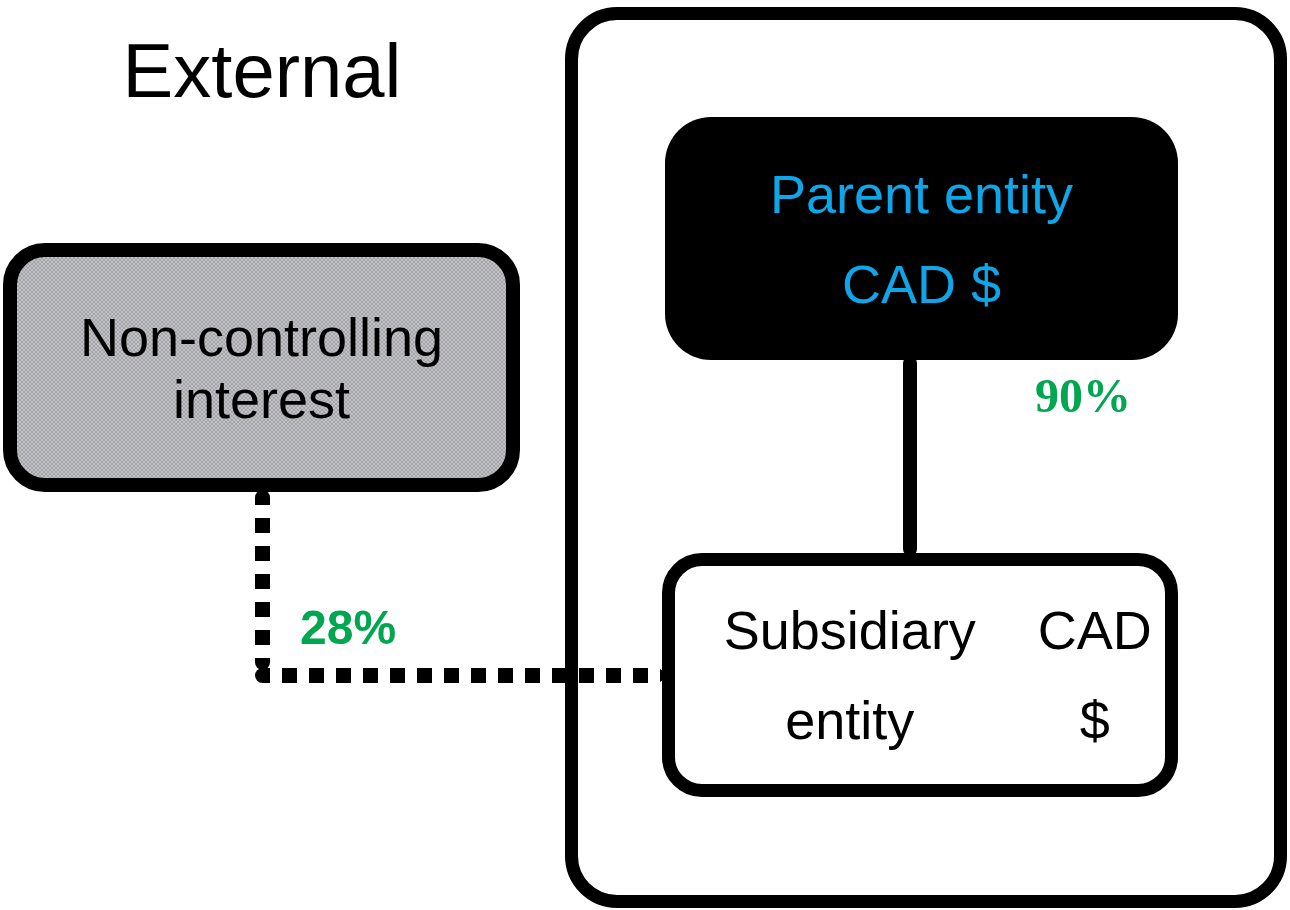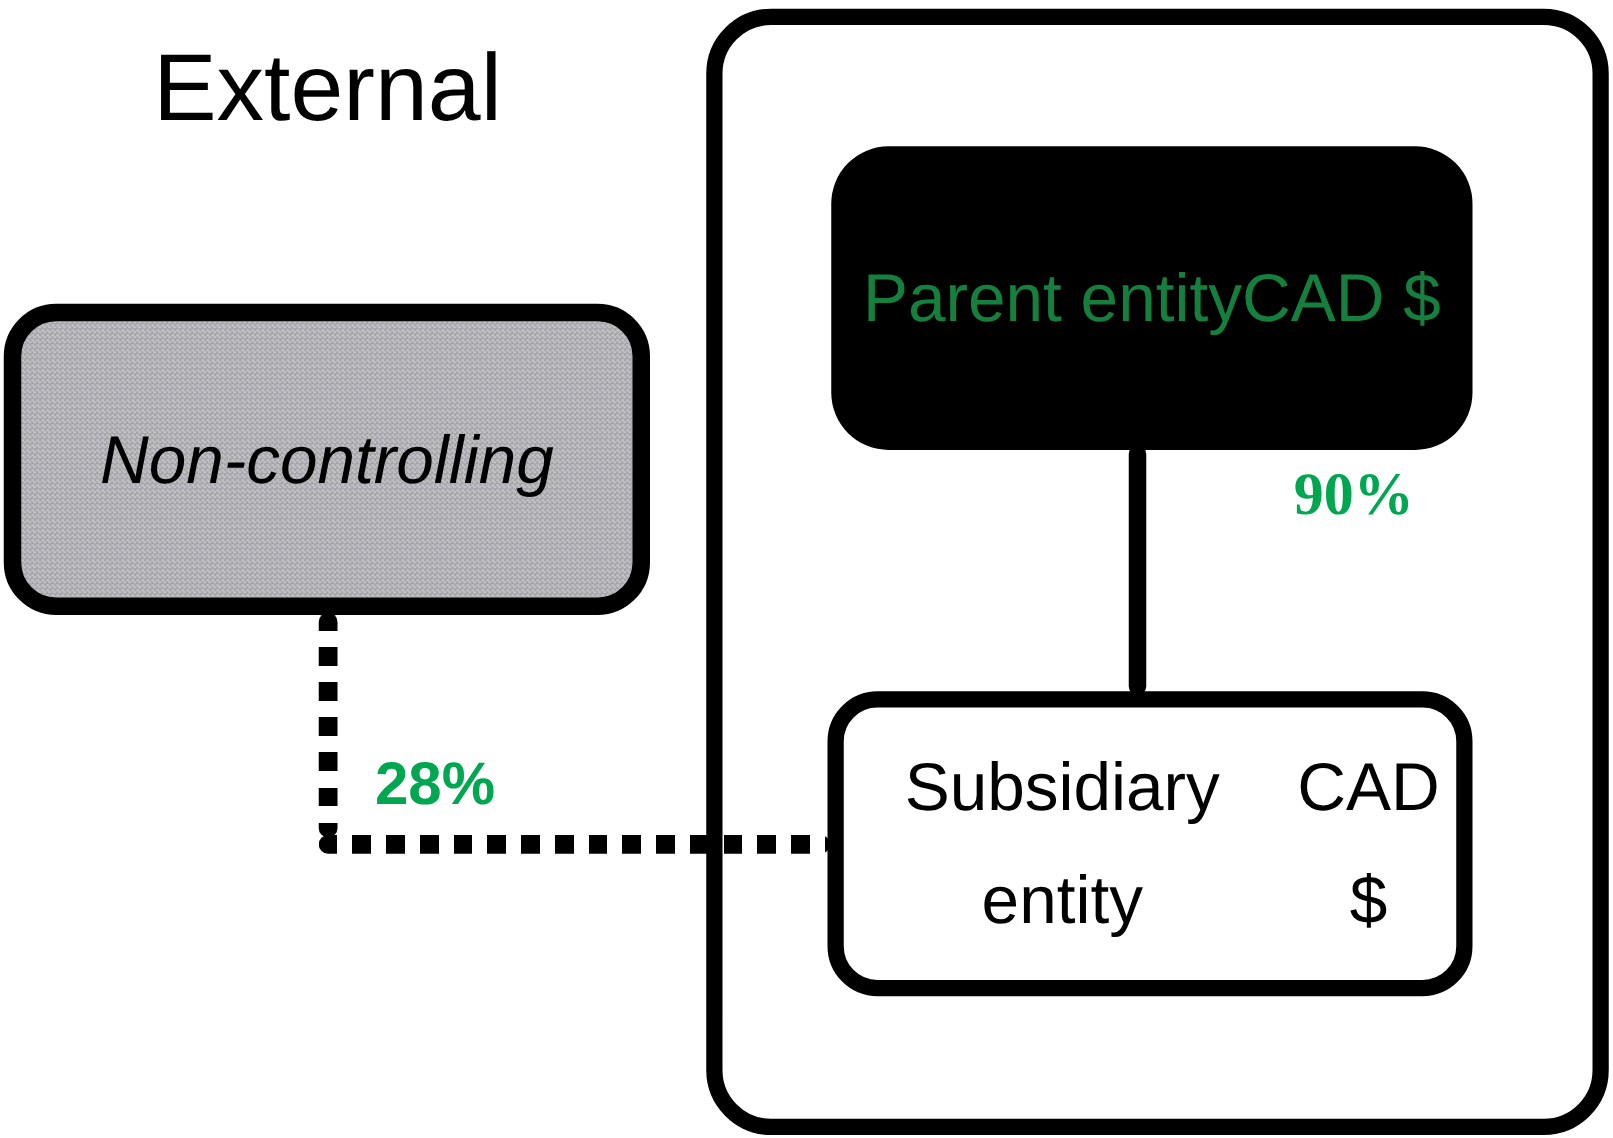--- a/index.html
+++ b/index.html
@@ -38,30 +38,30 @@
     position:absolute;left:3px;top:243px;width:517px;height:249px;
     border:14px solid var(--node-black);
     border-radius:42px;
     background-color:var(--nci-gray);
     background-image:repeating-conic-gradient(#c3c3c4 0% 25%, #a3a3ab 0% 50%);
     background-size:4px 4px;
     display:flex;align-items:center;justify-content:center;
     z-index:2;
   }
   .nci-text{
-    text-align:center;font-size:54px;line-height:62px;color:var(--node-black);font-style:italic;
+    text-align:center;font-size:54px;line-height:62px;color:var(--node-black);
   }
   .nci-text span{display:block;}
   
   .parent-box{
     position:absolute;left:665px;top:117px;width:513px;height:243px;
     background:var(--node-black);
     border-radius:46px;
-    color:#15803d;
-    display:flex;align-items:center;justify-content:center;
+    color:#0ea5e9;
+    display:flex;flex-direction:column;align-items:center;justify-content:center;
     text-align:center;font-size:54px;line-height:90px;
     z-index:3;
   }
   .parent-box span, .sub-box span{display:block;}
   
   .sub-box{
     position:absolute;left:662px;top:553px;width:516px;height:244px;
     background:#fff;
     border:13px solid var(--node-black);
     border-radius:40px;
@@ -103,20 +103,21 @@
 
   <div class="title">
     <span>External</span>
   </div>
 
   <div class="group-box"></div>
 
   <div class="nci-box">
     <div class="nci-text">
       <span>Non-controlling</span>
+      <span>interest</span>
     </div>
   </div>
 
   <div class="parent-box">
     <span>Parent entity</span>
     <span>CAD $</span>
   </div>
 
   <div class="connector-v"></div>
 

